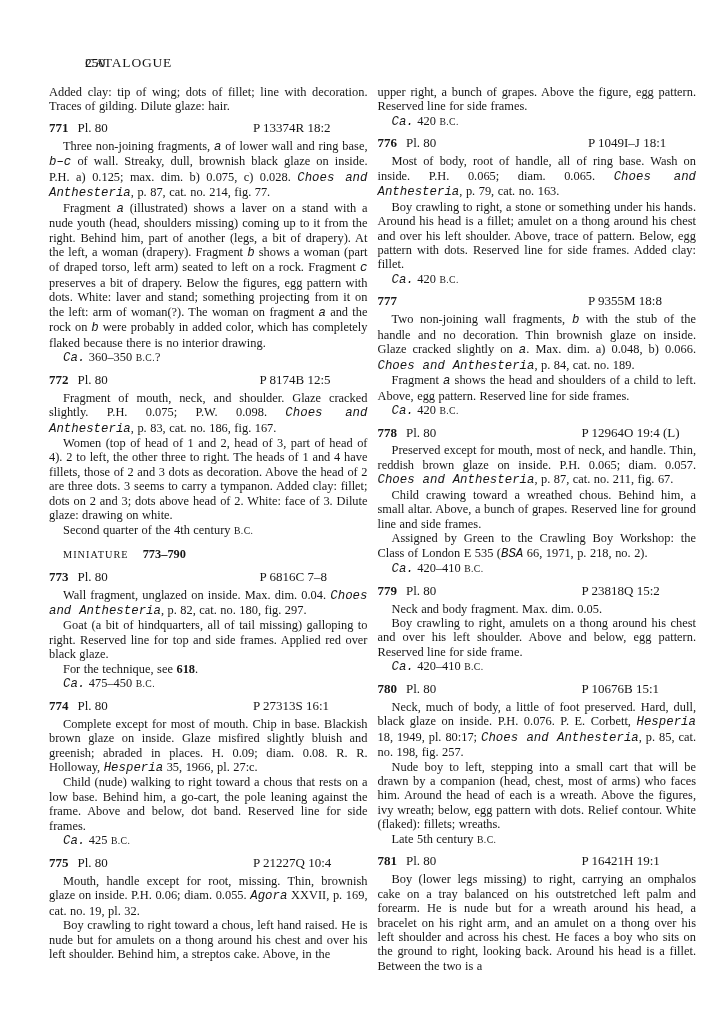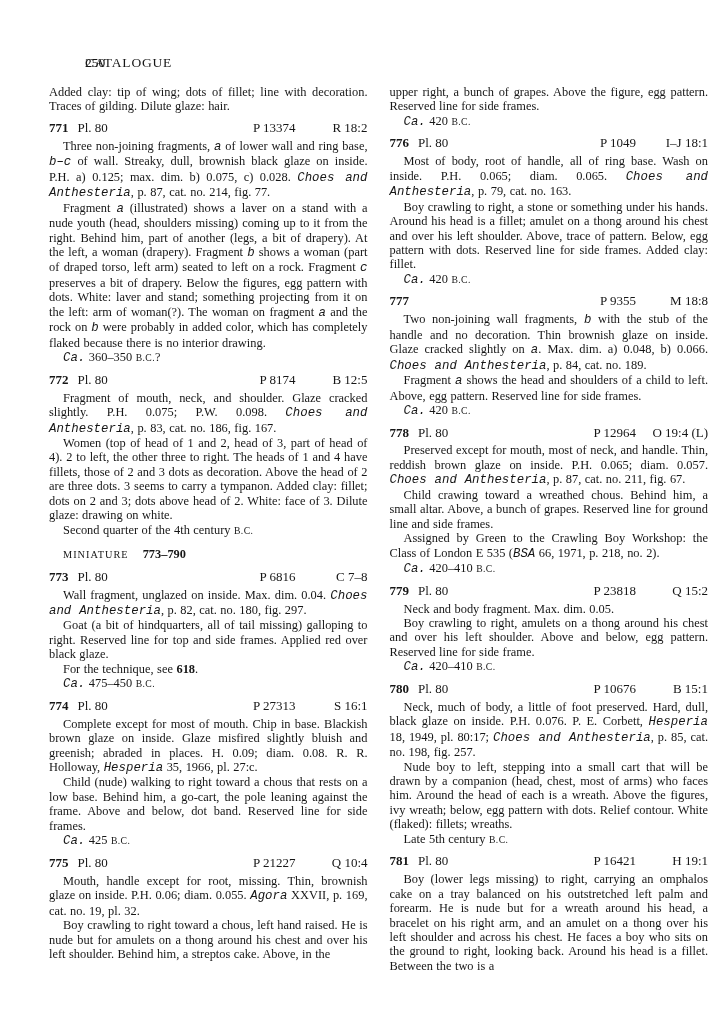--- a/index.html
+++ b/index.html
@@ -13,36 +13,36 @@
     font-size:13.5px;
     margin-left:36px;
   }
   .page-number{position:absolute;left:0;top:0;}
   .running-head{
     position:absolute;left:0;right:0;top:0;text-align:left;
     letter-spacing:0.8px;
   }
   .columns{
     position:absolute;top:85px;left:49px;right:20px;bottom:0;
-    display:flex;gap:22px;
+    display:flex;gap:10px;
   }
   .col{width:318.5px;flex:0 0 auto;}
   p.para{
     margin:0;font-size:12.4px;line-height:14.45px;text-align:justify;
     word-spacing:0.4px;
   }
   p.para.ind{text-indent:14px;}
   .entry-header{
     display:flex;align-items:baseline;font-size:13px;line-height:14.45px;
     margin:7px 0 3.5px 0;
   }
   .entry-number{font-weight:bold;margin-right:9px;}
   .entry-plate{}
   .entry-pnum{margin-left:auto;}
-  .entry-loc{width:72px;text-align:right;white-space:nowrap;}
+  .entry-loc{width:72px;white-space:nowrap;}
   .section-header{
     margin:9px 0 6px 0;padding-left:14px;font-size:12.4px;line-height:14.45px;
   }
   .section-label{font-size:10.3px;letter-spacing:1px;margin-right:14px;}
   .section-range{font-weight:bold;}
   span.i{font-style:italic;font-family:Liberation Mono, monospace;}
   span.b{font-weight:bold;}
   span.sc{font-size:0.78em;letter-spacing:0.4px;}
 </style>
 </head>

